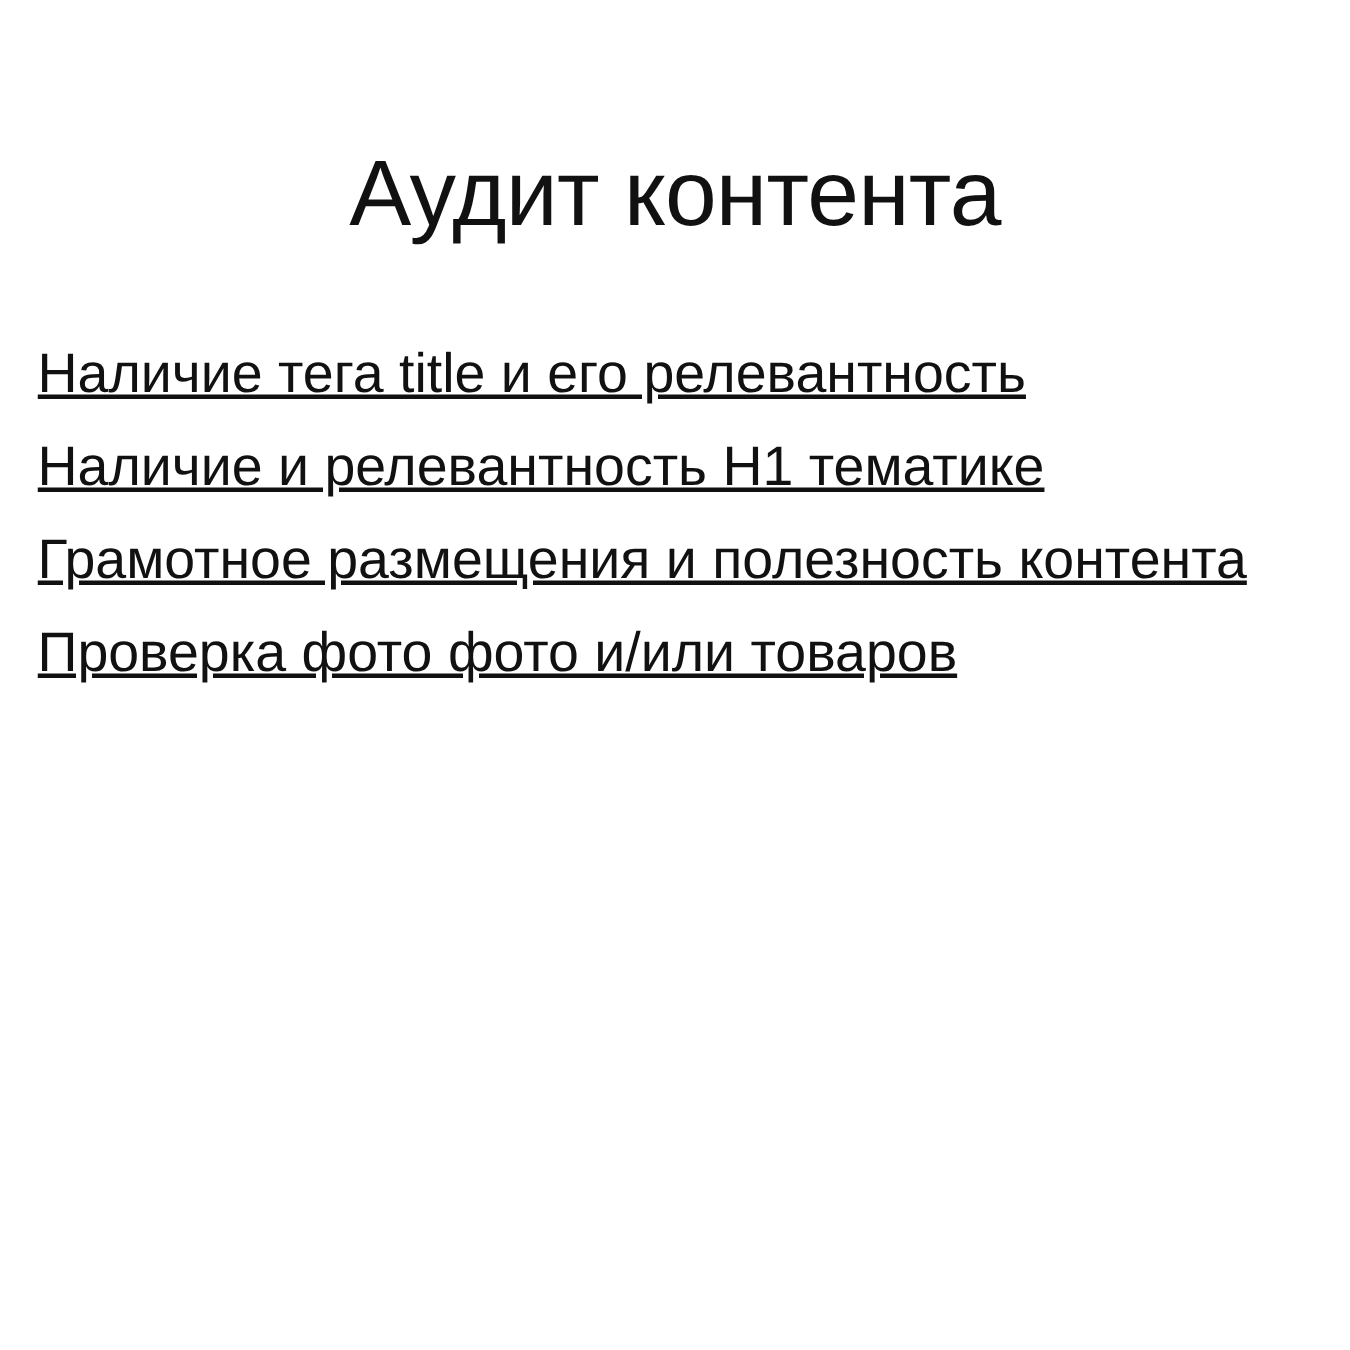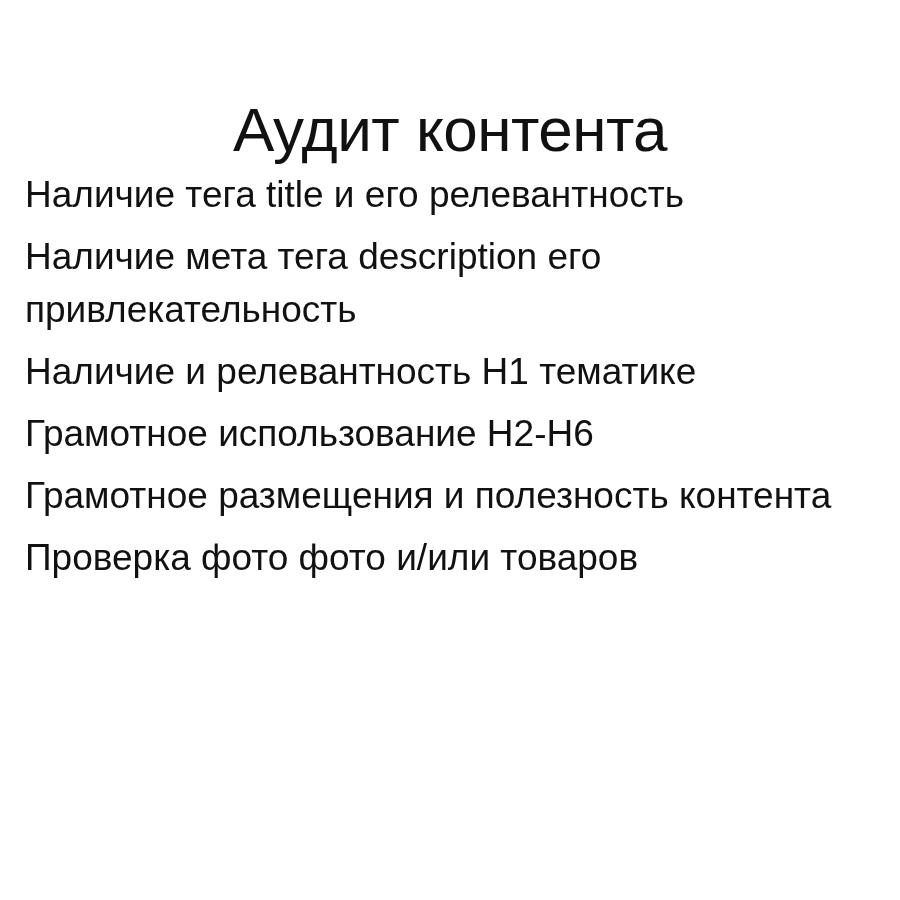--- a/index.html
+++ b/index.html
@@ -24,22 +24,24 @@
     margin-top: 92px;
     text-align: center;
     font-size: 62px;
     font-weight: 400;
     line-height: 76px;
     letter-spacing: -0.5px;
     white-space: nowrap;
     color: #111111;
   }
   .audit-list {
+    margin-top: 54px;
     padding-left: 25px;
     padding-right: 0;
+    text-decoration: underline;
   }
   .audit-item {
     font-size: 37px;
     font-weight: 400;
     line-height: 53px;
     margin-bottom: 9px;
     color: #111111;
   }
   .audit-item .line {
     white-space: nowrap;
@@ -50,28 +52,21 @@
 <body>
 
 <div class="slide">
   <div class="slide-title">Аудит контента</div>
 
   <div class="audit-list">
       <div class="audit-item">
         <div class="line">Наличие тега title и его релевантность</div>
       </div>
       <div class="audit-item">
-        <div class="line">Наличие мета тега description его</div>
-        <div class="line">привлекательность</div>
-      </div>
-      <div class="audit-item">
         <div class="line">Наличие и релевантность H1 тематике</div>
-      </div>
-      <div class="audit-item">
-        <div class="line">Грамотное использование H2-H6</div>
       </div>
       <div class="audit-item">
         <div class="line">Грамотное размещения и полезность контента</div>
       </div>
       <div class="audit-item">
         <div class="line">Проверка фото фото и/или товаров</div>
       </div>
     </div>
 </div>
 

